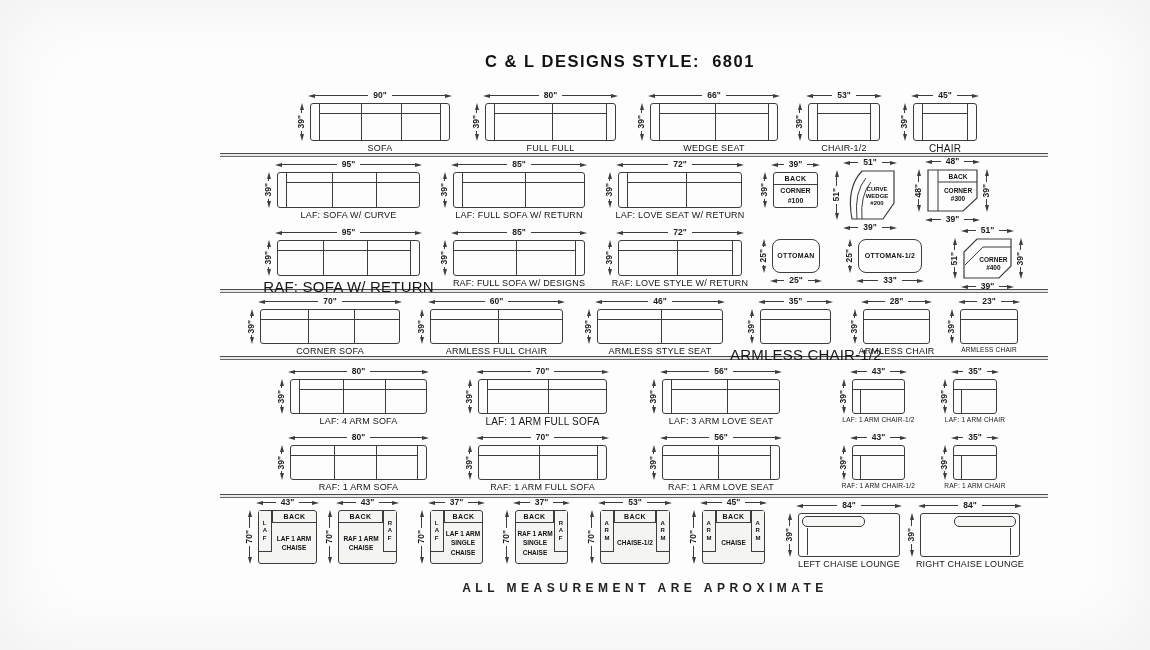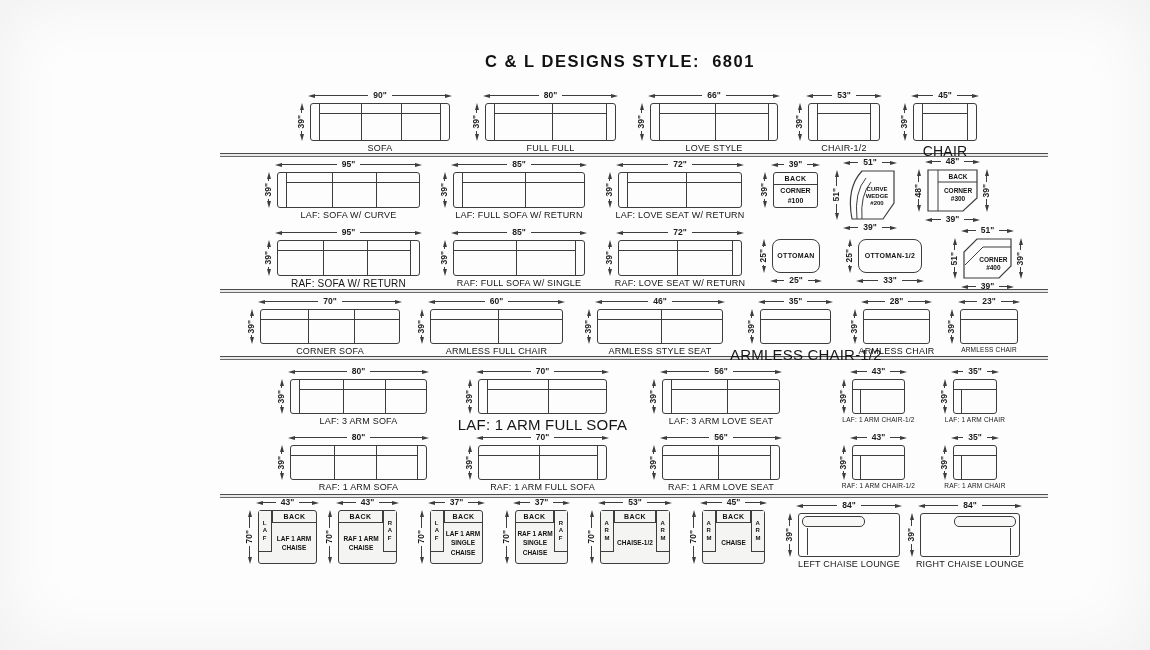--- a/index.html
+++ b/index.html
@@ -115,21 +115,21 @@
         <span class="tx">39"</span>
         <span class="ln"></span>
         <span class="ad"></span>
       </div>
       <div class="pc" style="left: 650px; top: 103px; width: 128px; height: 38px;">
         <div class="armv l"></div>
         <div class="armv r"></div>
         <div class="band" style="left: 9px; right: 9px;"></div>
         <div class="sd" style="left: 64px;"></div>
       </div>
-      <div class="plabel" style="left: 620px; top: 143px; width: 188px; font-size: 9px;">LOVE STYLE</div>
+      <div class="plabel" style="left: 620px; top: 143px; width: 188px; font-size: 9px;">WEDGE SEAT</div>
       <div class="hdim" style="left: 806px; top: 91px; width: 76px;">
         <span class="al"></span>
         <span class="ln"></span>
         <span class="tx">53"</span>
         <span class="ln"></span>
         <span class="ar"></span>
       </div>
       <div class="vdim" style="left: 795px; top: 103px; height: 38px;">
         <span class="au"></span>
         <span class="ln"></span>
@@ -155,21 +155,21 @@
         <span class="ln"></span>
         <span class="tx">39"</span>
         <span class="ln"></span>
         <span class="ad"></span>
       </div>
       <div class="pc" style="left: 913px; top: 103px; width: 64px; height: 38px;">
         <div class="armv l"></div>
         <div class="armv r"></div>
         <div class="band" style="left: 9px; right: 9px;"></div>
       </div>
-      <div class="plabel" style="left: 883px; top: 143px; width: 124px; font-size: 14px;">CHAIR</div>
+      <div class="plabel" style="left: 883px; top: 143px; width: 124px; font-size: 10px;">CHAIR</div>
       <div class="hdim" style="left: 275px; top: 160px; width: 147px;">
         <span class="al"></span>
         <span class="ln"></span>
         <span class="tx">95"</span>
         <span class="ln"></span>
         <span class="ar"></span>
       </div>
       <div class="vdim" style="left: 264px; top: 172px; height: 36px;">
         <span class="au"></span>
         <span class="ln"></span>
@@ -325,61 +325,61 @@
         <span class="tx">39"</span>
         <span class="ln"></span>
         <span class="ad"></span>
       </div>
       <div class="pc" style="left: 277px; top: 240px; width: 143px; height: 36px;">
         <div class="armv r"></div>
         <div class="band" style="left: 0px; right: 9px;"></div>
         <div class="sd" style="left: 44.6667px;"></div>
         <div class="sd" style="left: 89.3333px;"></div>
       </div>
-      <div class="plabel" style="left: 247px; top: 278px; width: 203px; font-size: 10px;">RAF: SOFA W/ RETURN</div>
+      <div class="plabel" style="left: 247px; top: 278px; width: 203px; font-size: 15px;">RAF: SOFA W/ RETURN</div>
       <div class="hdim" style="left: 451px; top: 228px; width: 136px;">
         <span class="al"></span>
         <span class="ln"></span>
         <span class="tx">85"</span>
         <span class="ln"></span>
         <span class="ar"></span>
       </div>
       <div class="vdim" style="left: 440px; top: 240px; height: 36px;">
         <span class="au"></span>
         <span class="ln"></span>
         <span class="tx">39"</span>
         <span class="ln"></span>
         <span class="ad"></span>
       </div>
       <div class="pc" style="left: 453px; top: 240px; width: 132px; height: 36px;">
         <div class="armv r"></div>
         <div class="band" style="left: 0px; right: 9px;"></div>
         <div class="sd" style="left: 61.5px;"></div>
       </div>
-      <div class="plabel" style="left: 423px; top: 278px; width: 192px; font-size: 9px;">RAF: FULL SOFA W/ SINGLE</div>
+      <div class="plabel" style="left: 423px; top: 278px; width: 192px; font-size: 9px;">RAF: FULL SOFA W/ DESIGNS</div>
       <div class="hdim" style="left: 616px; top: 228px; width: 128px;">
         <span class="al"></span>
         <span class="ln"></span>
         <span class="tx">72"</span>
         <span class="ln"></span>
         <span class="ar"></span>
       </div>
       <div class="vdim" style="left: 605px; top: 240px; height: 36px;">
         <span class="au"></span>
         <span class="ln"></span>
         <span class="tx">39"</span>
         <span class="ln"></span>
         <span class="ad"></span>
       </div>
       <div class="pc" style="left: 618px; top: 240px; width: 124px; height: 36px;">
         <div class="armv r"></div>
         <div class="band" style="left: 0px; right: 9px;"></div>
         <div class="sd" style="left: 57.5px;"></div>
       </div>
-      <div class="plabel" style="left: 588px; top: 278px; width: 184px; font-size: 9px;">RAF: LOVE SEAT W/ RETURN</div>
+      <div class="plabel" style="left: 588px; top: 278px; width: 184px; font-size: 9px;">RAF: LOVE STYLE W/ RETURN</div>
       <div class="vdim" style="left: 759px; top: 239px; height: 34px;">
         <span class="au"></span>
         <span class="ln"></span>
         <span class="tx">25"</span>
         <span class="ln"></span>
         <span class="ad"></span>
       </div>
       <div class="hdim" style="left: 770px; top: 276px; width: 52px;">
         <span class="al"></span>
         <span class="ln"></span>
@@ -568,41 +568,41 @@
         <span class="tx">39"</span>
         <span class="ln"></span>
         <span class="ad"></span>
       </div>
       <div class="pc" style="left: 290px; top: 379px; width: 137px; height: 35px;">
         <div class="armv l"></div>
         <div class="band" style="left: 9px; right: 0px;"></div>
         <div class="sd" style="left: 51.6667px;"></div>
         <div class="sd" style="left: 94.3333px;"></div>
       </div>
-      <div class="plabel" style="left: 260px; top: 416px; width: 197px; font-size: 9px;">LAF: 3 ARM SOFA</div>
+      <div class="plabel" style="left: 260px; top: 416px; width: 197px; font-size: 9px;">LAF: 4 ARM SOFA</div>
       <div class="hdim" style="left: 476px; top: 367px; width: 133px;">
         <span class="al"></span>
         <span class="ln"></span>
         <span class="tx">70"</span>
         <span class="ln"></span>
         <span class="ar"></span>
       </div>
       <div class="vdim" style="left: 465px; top: 379px; height: 35px;">
         <span class="au"></span>
         <span class="ln"></span>
         <span class="tx">39"</span>
         <span class="ln"></span>
         <span class="ad"></span>
       </div>
       <div class="pc" style="left: 478px; top: 379px; width: 129px; height: 35px;">
         <div class="armv l"></div>
         <div class="band" style="left: 9px; right: 0px;"></div>
         <div class="sd" style="left: 69px;"></div>
       </div>
-      <div class="plabel" style="left: 448px; top: 416px; width: 189px; font-size: 15px;">LAF: 1 ARM FULL SOFA</div>
+      <div class="plabel" style="left: 448px; top: 416px; width: 189px; font-size: 10px;">LAF: 1 ARM FULL SOFA</div>
       <div class="hdim" style="left: 660px; top: 367px; width: 122px;">
         <span class="al"></span>
         <span class="ln"></span>
         <span class="tx">56"</span>
         <span class="ln"></span>
         <span class="ar"></span>
       </div>
       <div class="vdim" style="left: 649px; top: 379px; height: 35px;">
         <span class="au"></span>
         <span class="ln"></span>
@@ -923,13 +923,14 @@
         <span class="tx">39"</span>
         <span class="ln"></span>
         <span class="ad"></span>
       </div>
       <div class="pc" style="left: 920px; top: 513px; width: 100px; height: 44px;">
         <div class="lcush" style="width: 62px; right: 3px;"></div>
         <div class="larm" style="top: 14px; right: 8px;"></div>
       </div>
       <div class="plabel" style="left: 890px; top: 559px; width: 160px; font-size: 9px;">RIGHT CHAISE LOUNGE</div>
     </div>
+  <div id="footer">ALL MEASUREMENT ARE APROXIMATE</div>
 </div>
 
 </body></html>

